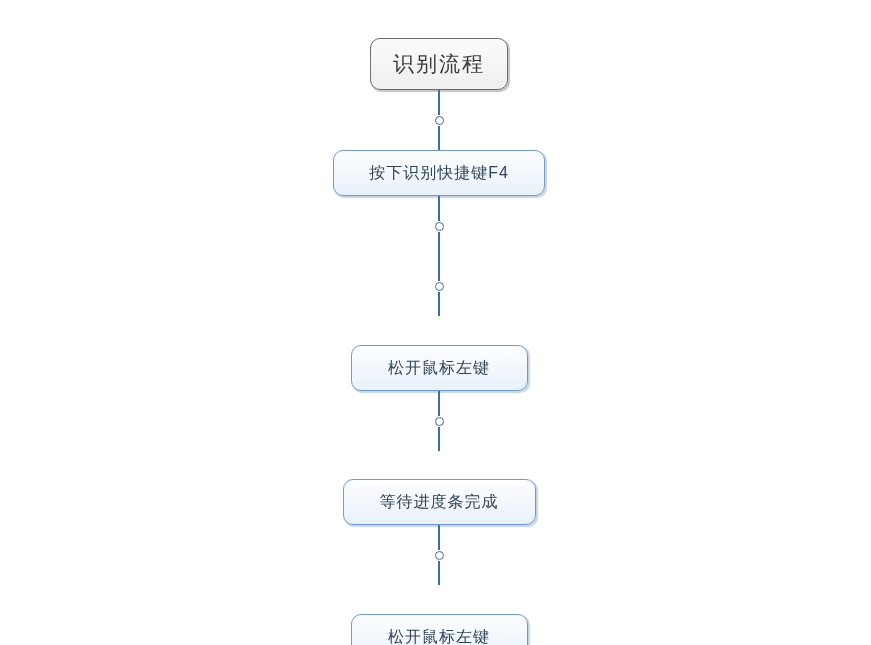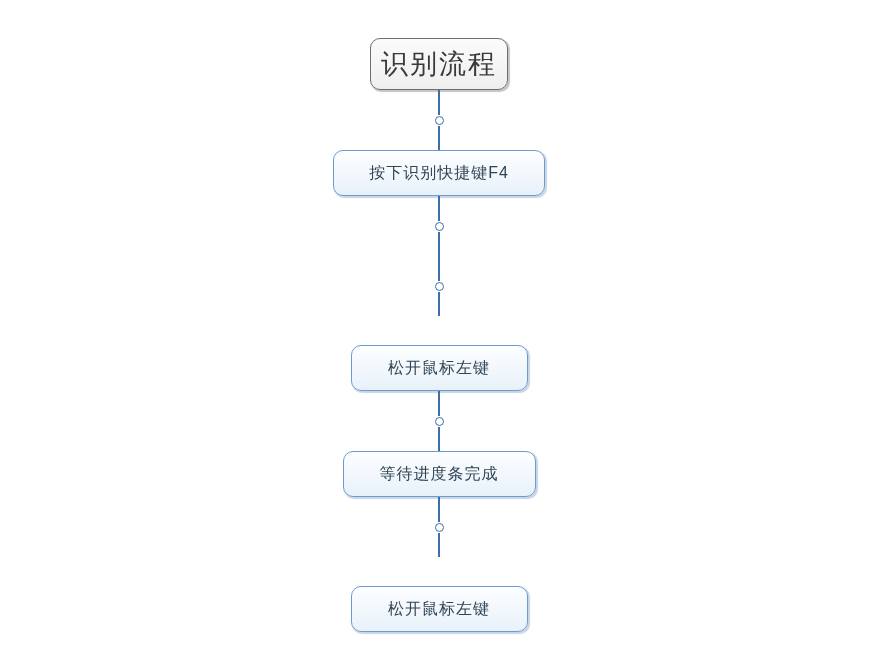--- a/index.html
+++ b/index.html
@@ -31,35 +31,35 @@
     justify-content: center;
     border-radius: 10px;
     white-space: nowrap;
   }
   .node.root {
     width: 138px;
     height: 52px;
     border: 1.5px solid #6e6e6e;
     background: linear-gradient(180deg, #fbfbfb 0%, #efefef 100%);
     color: #3a3a3a;
-    font-size: 27px;
+    font-size: 21px;
     letter-spacing: 2px;
     box-shadow: 1.5px 1.5px 1px rgba(90,90,90,0.35);
   }
   .node.step {
     height: 46px;
     border: 1.3px solid #6f9ad1;
     background: linear-gradient(180deg, #fdfeff 0%, #e8f1fa 100%);
     color: #2f4456;
     font-size: 16px;
     letter-spacing: 1px;
     box-shadow: 1.5px 1.5px 1px rgba(110,145,185,0.38);
   }
   .node.step.w-lg { width: 212px; }
-  .node.step.w-md { width: 193px; }
+  .node.step.w-md { width: 193px; margin-top: 28px; }
   .node.step.w-sm { width: 177px; margin-top: 29px; }
   .connector {
     width: 9px;
     height: 60px;
     display: flex;
     flex-direction: column;
     align-items: center;
   }
   .connector .line {
     flex: 1;

